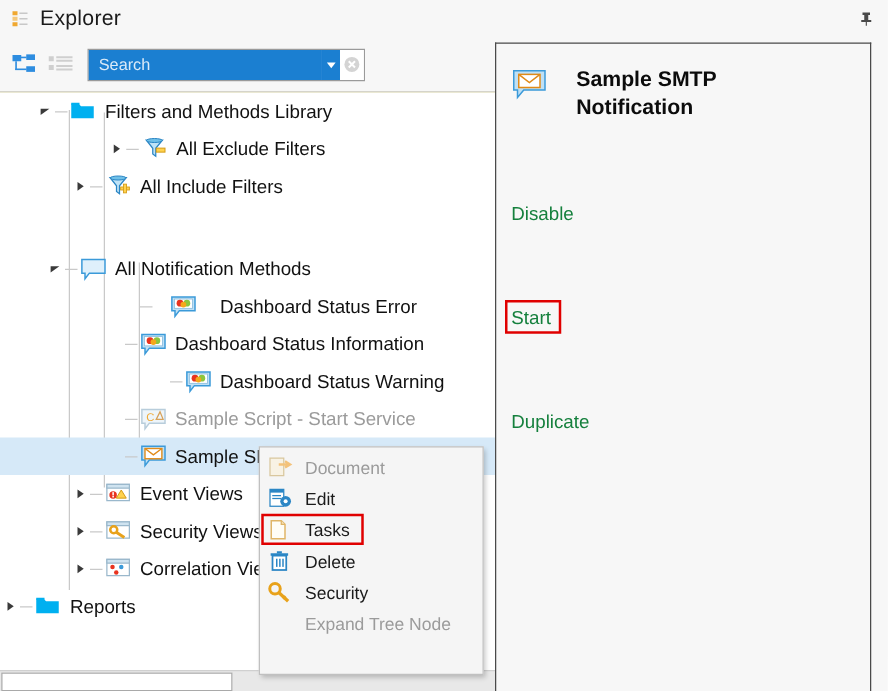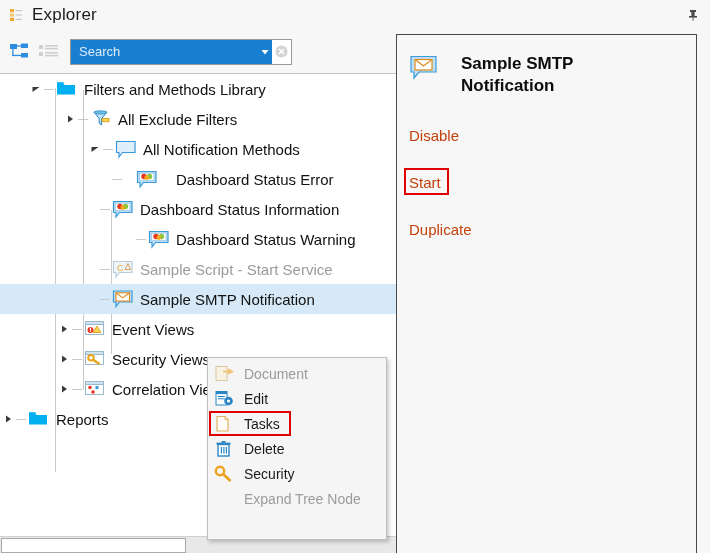--- a/index.html
+++ b/index.html
@@ -160,21 +160,21 @@
     display: flex; align-items: flex-start; padding: 18px 0 0 12px;
   }
   .detail-icon { width: 30px; height: 26px; flex: 0 0 30px; position: relative; margin-top: 2px; }
   .detail-title {
     margin-left: 22px; font-size: 17px; font-weight: bold;
     color: #0c0c0c; line-height: 1.3; max-width: 180px;
   }
   .detail-links { padding: 30px 0 0 12px; }
   .detail-link {
     display: inline-block; position: relative;
-    font-size: 15px; color: #c2410c; margin-bottom: 30px;
+    font-size: 15px; color: #15803d; margin-bottom: 30px; margin-top: 36px;
   }
   .detail-link.boxed::after {
     content: ""; position: absolute; left: -5px; top: -6px;
     width: 45px; height: 27px;
     border: 2px solid #e00000; box-sizing: border-box;
   }
 
   .spacer-link { display: block; }
 </style>
 </head>
@@ -258,35 +258,50 @@
                 <polygon points="1.5,3 8.5,3 1.5,8" fill="#3a3a3a"></polygon>
               </svg>
             </span>
             <span style="width: 10px; height: 1px; background: rgb(201, 201, 201); margin-right: 2px; flex: 0 0 10px;"></span>
             <span class="row-icon"><svg width="22" height="20" viewBox="0 0 22 20">
                 <path d="M1 4 H7 L8.8 6 H19 V15.5 H1 Z" fill="#00b0f0"></path>
                 <rect x="1" y="3.2" width="6.6" height="1.6" fill="#00b0f0"></rect>
               </svg></span>
             <span class="row-label">Filters and Methods Library</span>
           </div>
-          <div class="tree-row" style="padding-left: 62px;">
+          <div class="tree-row" style="padding-left: 85px;">
             <span class="expander">
               <svg width="10" height="10" viewBox="0 0 10 10">
                 <polygon points="3,1.5 8,5 3,8.5" fill="#3a3a3a"></polygon>
               </svg>
             </span>
             <span style="width: 10px; height: 1px; background: rgb(201, 201, 201); margin-right: 2px; flex: 0 0 10px;"></span>
             <span class="row-icon"><svg width="22" height="20" viewBox="0 0 22 20">
                 <path d="M4 3 H17 L11.6 9.6 V16 L9.2 14.2 V9.6 Z" fill="#bfe3f7" stroke="#2b86c5" stroke-width="1"></path>
                 <ellipse cx="10.5" cy="3.4" rx="6.3" ry="1.6" fill="#6fc0e8" stroke="#2b86c5" stroke-width=".8"></ellipse>
                 <rect x="12" y="9.5" width="7" height="3.2" fill="#ffd24d" stroke="#d59b16" stroke-width=".8"></rect>
               </svg></span>
             <span class="row-label">All Exclude Filters</span>
           </div>
-          <div class="tree-row" style="padding-left: 87px;">
+          <div class="tree-row" style="padding-left: 56px;">
+            <span class="expander">
+              <svg width="10" height="10" viewBox="0 0 10 10">
+                <polygon points="3,1.5 8,5 3,8.5" fill="#3a3a3a"></polygon>
+              </svg>
+            </span>
+            <span style="width: 10px; height: 1px; background: rgb(201, 201, 201); margin-right: 2px; flex: 0 0 10px;"></span>
+            <span class="row-icon"><svg width="22" height="20" viewBox="0 0 22 20">
+                <path d="M4 3 H17 L11.6 9.6 V16 L9.2 14.2 V9.6 Z" fill="#bfe3f7" stroke="#2b86c5" stroke-width="1"></path>
+                <ellipse cx="10.5" cy="3.4" rx="6.3" ry="1.6" fill="#6fc0e8" stroke="#2b86c5" stroke-width=".8"></ellipse>
+                <rect x="12.5" y="10.6" width="7" height="2.4" fill="#ffd24d" stroke="#d59b16" stroke-width=".7"></rect>
+                <rect x="14.8" y="8.3" width="2.4" height="7" fill="#ffd24d" stroke="#d59b16" stroke-width=".7"></rect>
+              </svg></span>
+            <span class="row-label">All Include Filters</span>
+          </div>
+          <div class="tree-row" style="padding-left: 36px; margin-top: 36px;">
             <span class="expander">
               <svg width="10" height="10" viewBox="0 0 10 10">
                 <polygon points="1.5,3 8.5,3 1.5,8" fill="#3a3a3a"></polygon>
               </svg>
             </span>
             <span style="width: 10px; height: 1px; background: rgb(201, 201, 201); margin-right: 2px; flex: 0 0 10px;"></span>
             <span class="row-icon"><svg width="22" height="20" viewBox="0 0 22 20">
                 <path d="M1.5 2.5 H20 V13.5 H7.5 L4 18 V13.5 H1.5 Z" fill="#dff0fb" stroke="#3b9ad9" stroke-width="1.2"></path>
               </svg></span>
             <span class="row-label">All Notification Methods</span>

